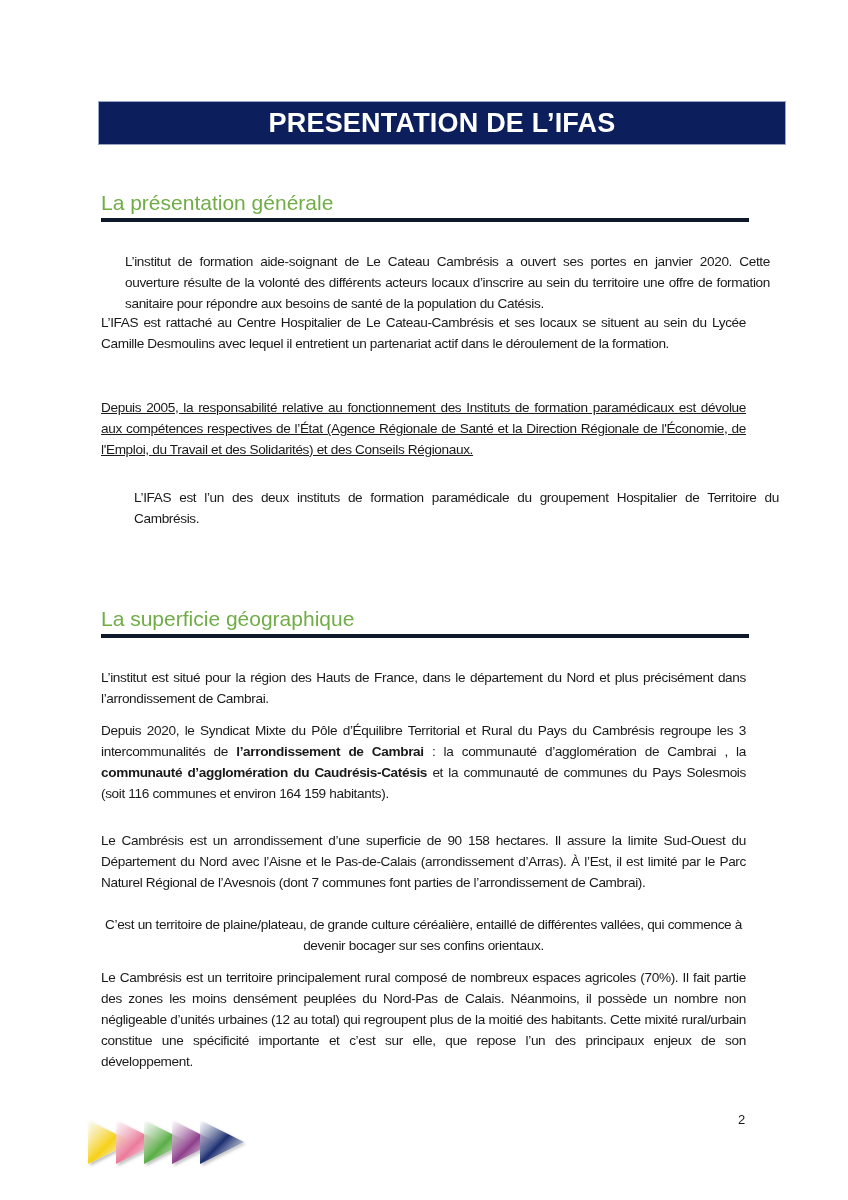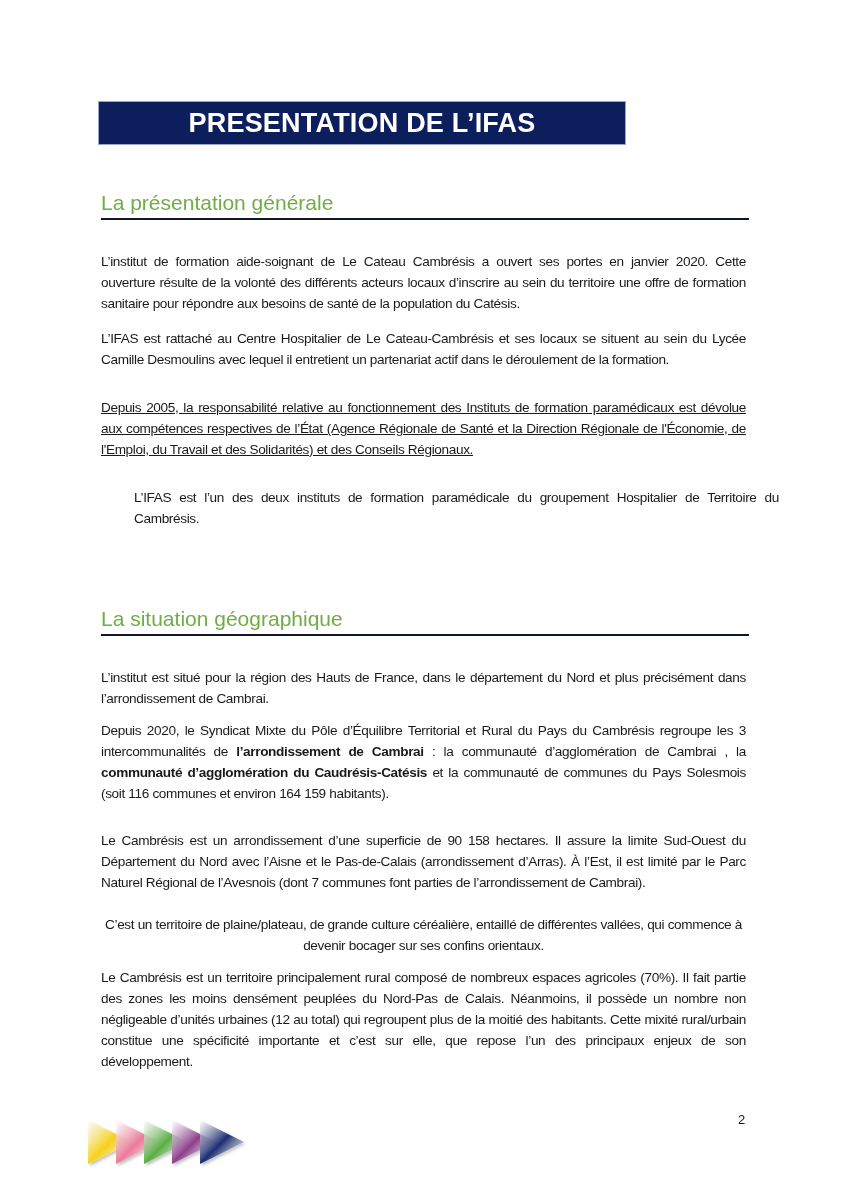--- a/index.html
+++ b/index.html
@@ -1,48 +1,48 @@
 <!DOCTYPE html>
 <html><head>
 <meta charset="utf-8">
 <style>
   html, body { margin: 0; padding: 0; background: #ffffff; }
   body { width: 848px; height: 1200px; position: relative; overflow: hidden;
          font-family: "Liberation Sans", sans-serif; color: #1a1a1a; }
-  .banner { position: absolute; left: 98px; top: 101px; width: 528px; height: 44px;
+  .banner { position: absolute; left: 98px; top: 101px; width: 688px; height: 44px;
             background: #0c1f5c; border: 1px solid #9aa6c8; box-sizing: border-box;
             display: flex; align-items: center; justify-content: center; }
   .banner-title { color: #ffffff; font-weight: bold; font-size: 27px; letter-spacing: 0.2px;
                   font-family: "Liberation Sans", sans-serif; }
   .section-heading { position: absolute; left: 101px; width: 648px;
                      color: #70ad47; font-size: 21px; font-family: "Liberation Sans", sans-serif;
-                     padding-bottom: 2px; border-bottom: 2px solid #0f172a; line-height: 26px; }
+                     padding-bottom: 2px; border-bottom: 4px solid #0f172a; line-height: 26px; }
   .para { position: absolute; left: 101px; width: 645px; font-size: 13.6px; line-height: 21px;
           font-family: "Liberation Sans Narrow", "Liberation Sans", sans-serif;
           text-align: justify; letter-spacing: -0.35px; margin: 0; }
   .para.left { text-align: center; }
   .bold { font-weight: bold; }
   .page-number { position: absolute; left: 738px; top: 1112px; font-size: 13px; }
   .footer-arrows { position: absolute; left: 85px; top: 1118px; width: 170px; height: 50px; }
 </style>
 </head>
 <body>
 
 <div class="banner">
   <span class="banner-title">PRESENTATION DE L’IFAS</span>
 </div>
 
 <div class="section-heading" style="top:190px;">La présentation générale</div>
 
-<p class="para" style="top:251px;">L’institut de formation aide-soignant de Le Cateau Cambrésis a ouvert ses portes en janvier 2020. Cette ouverture résulte de la volonté des différents acteurs locaux d’inscrire au sein du territoire une offre de formation sanitaire pour répondre aux besoins de santé de la population du Catésis.</p>
-<p class="para" style="top:328px;">L’IFAS est rattaché au Centre Hospitalier de Le Cateau-Cambrésis et ses locaux se situent au sein du Lycée Camille Desmoulins avec lequel il entretient un partenariat actif dans le déroulement de la formation.</p>
+<p class="para" style="top:251px;margin-left:24px;">L’institut de formation aide-soignant de Le Cateau Cambrésis a ouvert ses portes en janvier 2020. Cette ouverture résulte de la volonté des différents acteurs locaux d’inscrire au sein du territoire une offre de formation sanitaire pour répondre aux besoins de santé de la population du Catésis.</p>
+<p class="para" style="top:312px;">L’IFAS est rattaché au Centre Hospitalier de Le Cateau-Cambrésis et ses locaux se situent au sein du Lycée Camille Desmoulins avec lequel il entretient un partenariat actif dans le déroulement de la formation.</p>
 <p class="para" style="top:397px;text-decoration:underline;">Depuis 2005, la responsabilité relative au fonctionnement des Instituts de formation paramédicaux est dévolue aux compétences respectives de l’État (Agence Régionale de Santé et la Direction Régionale de l'Économie, de l'Emploi, du Travail et des Solidarités) et des Conseils Régionaux.</p>
 <p class="para" style="top:487px;margin-left:33px;">L’IFAS est l’un des deux instituts de formation paramédicale du groupement Hospitalier de Territoire du Cambrésis.</p>
 
-<div class="section-heading" style="top:606px;">La situation géographique</div>
+<div class="section-heading" style="top:606px;">La superficie géographique</div>
 
 <p class="para" style="top:667px;">L’institut est situé pour la région des Hauts de France, dans le département du Nord et plus précisément dans l’arrondissement de Cambrai.</p>
 <p class="para" style="top:720px;"><span>Depuis 2020, le Syndicat Mixte du Pôle d’Équilibre Territorial et Rural  du Pays du Cambrésis regroupe les 3  intercommunalités de </span><span class="bold">l’arrondissement de Cambrai</span><span> : la communauté d’agglomération de Cambrai , la </span><span class="bold">communauté d’agglomération  du Caudrésis-Catésis</span><span> et la communauté de communes du Pays Solesmois  (soit 116 communes et environ 164 159 habitants).</span></p>
 <p class="para" style="top:830px;">Le Cambrésis est un arrondissement d’une superficie de 90 158 hectares. Il assure la limite Sud-Ouest du Département du Nord avec l’Aisne et le Pas-de-Calais (arrondissement d’Arras). À l’Est, il est limité par le Parc Naturel Régional de l’Avesnois (dont 7 communes font parties de l’arrondissement de Cambrai).</p>
 <p class="para left" style="top:914px;">C’est un territoire de plaine/plateau, de grande culture céréalière, entaillé de différentes vallées, qui commence à devenir bocager sur ses confins orientaux.</p>
 <p class="para" style="top:967px;">Le Cambrésis est un territoire principalement rural composé de nombreux espaces agricoles (70%). Il fait partie des zones les moins densément peuplées du Nord-Pas de Calais. Néanmoins, il possède un nombre non négligeable d’unités urbaines (12 au total) qui regroupent plus de la moitié des habitants. Cette mixité rural/urbain constitue une spécificité importante et c’est sur elle, que repose l’un des principaux enjeux de son développement.</p>
 
 <svg class="footer-arrows" viewBox="0 0 170 50">
   <defs>
     <filter id="sh" x="-20%" y="-20%" width="150%" height="150%">

